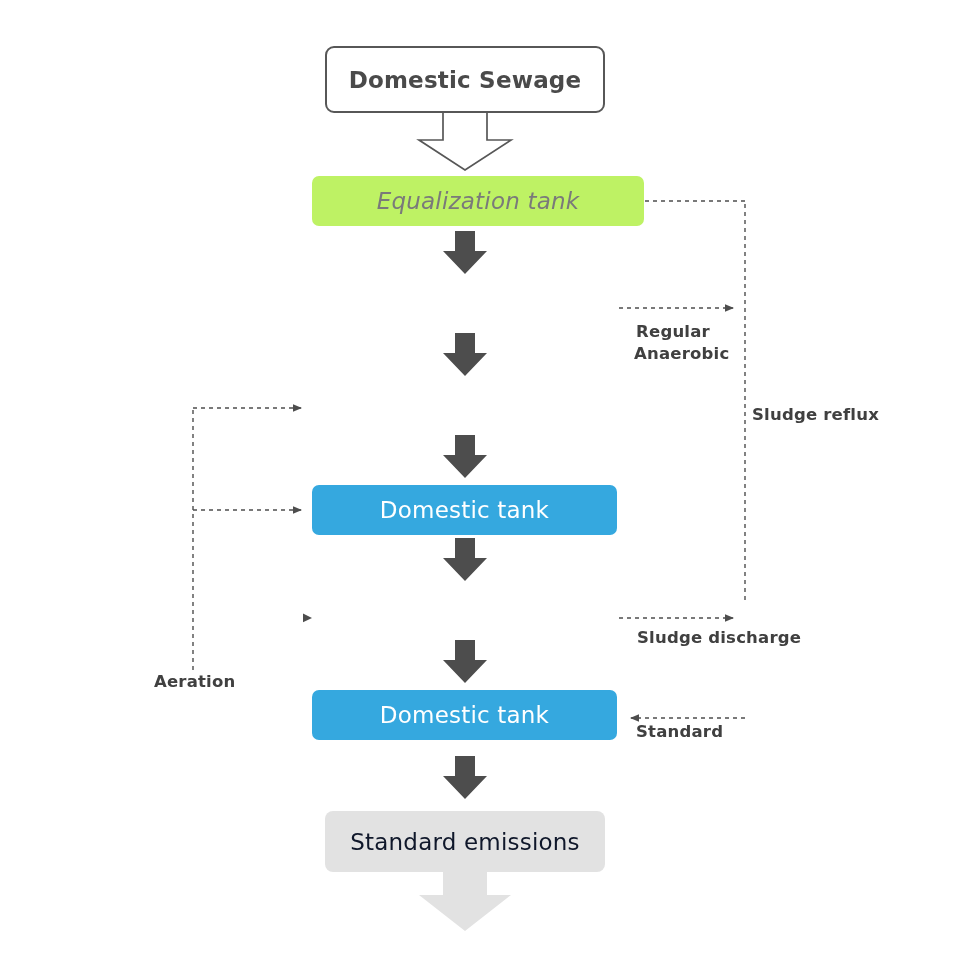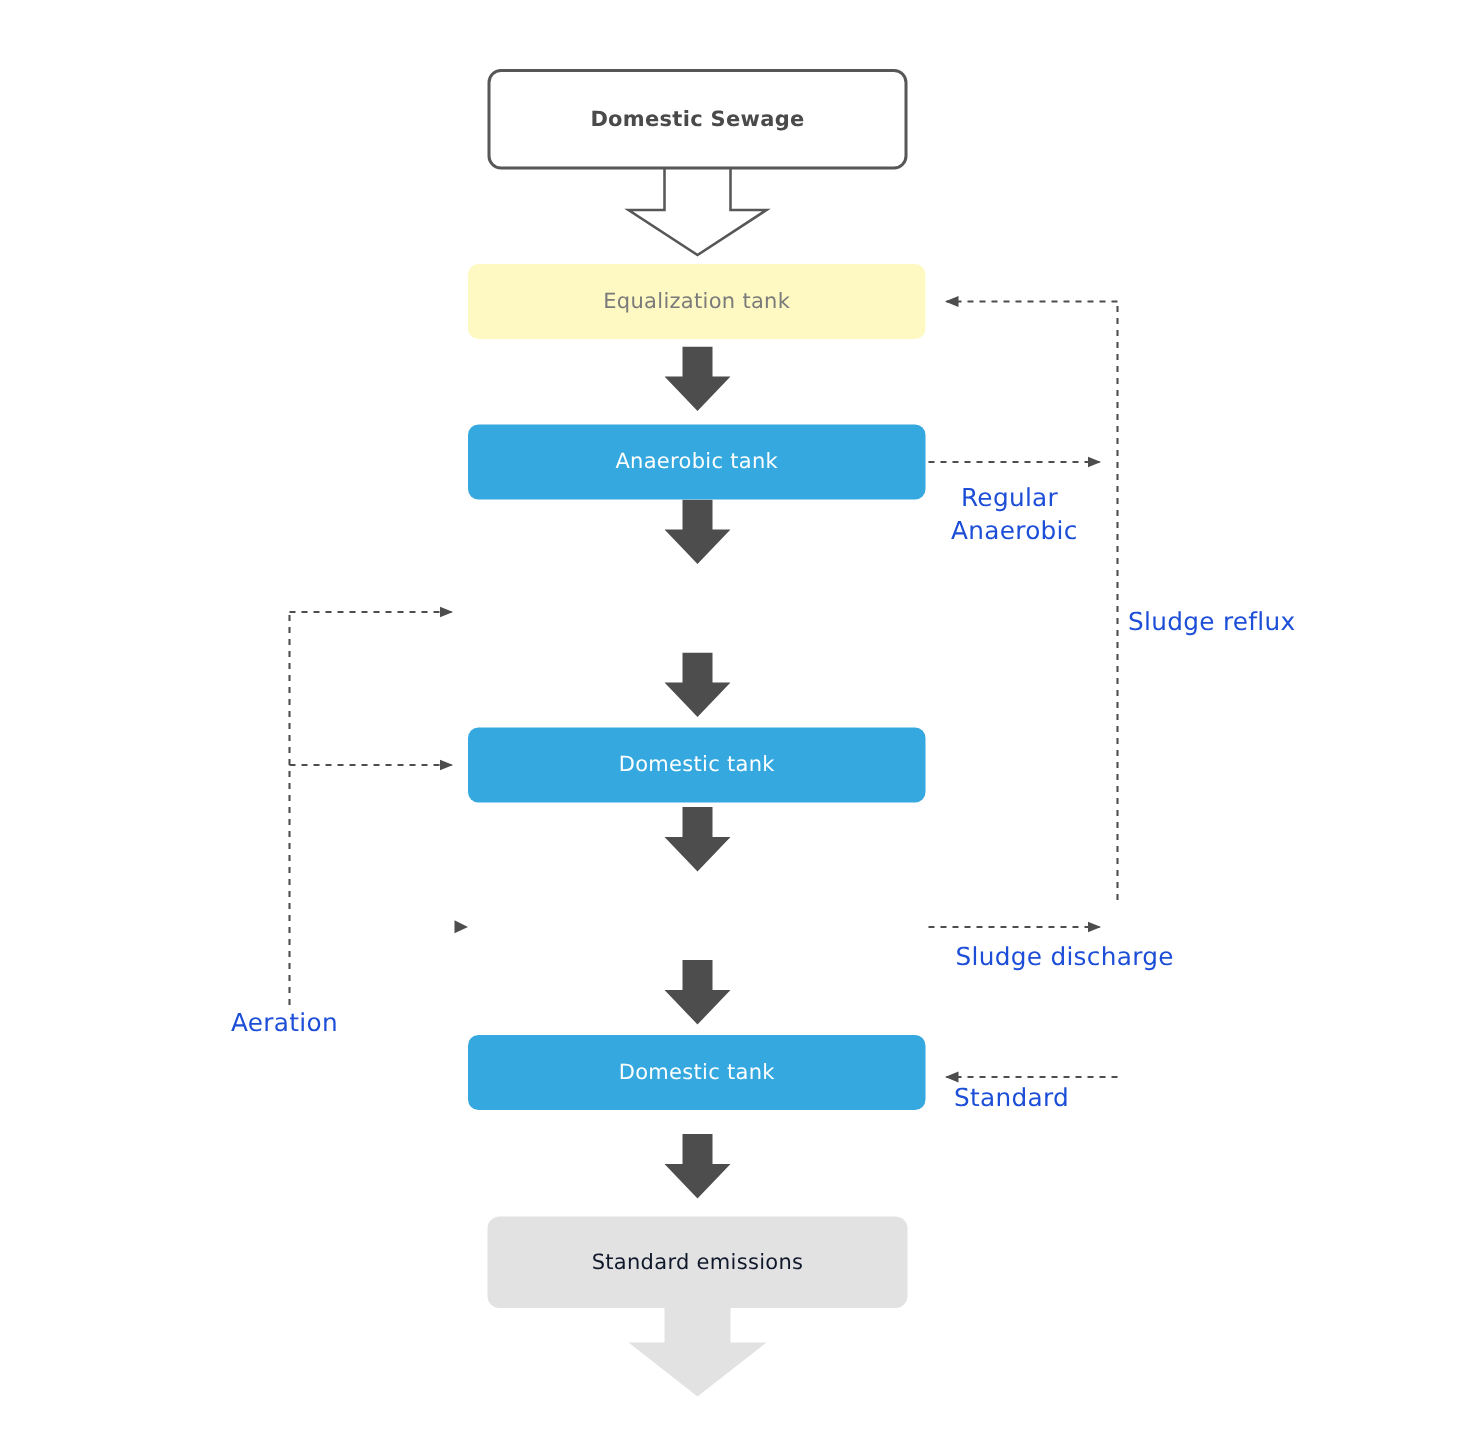--- a/index.html
+++ b/index.html
@@ -21,42 +21,43 @@
   }
 
   
   .node {
     position: absolute;
     box-sizing: border-box;
     display: flex;
     align-items: center;
     justify-content: center;
     border-radius: 7px;
-    font-size: 14px;
+    font-size: 23px;
     letter-spacing: 0.2px;
     white-space: nowrap;
   }
   .node.source {
     left: 325px;
     top: 46px;
     width: 280px;
     height: 67px;
     border: 2px solid #575757;
     background: #ffffff;
     color: #4a4a4a;
     font-weight: bold;
     border-radius: 9px;
   }
   .node.gray {
     left: 312px;
     top: 176px;
-    width: 305px;
+    width: 332px;
     height: 50px;
-    background: #fef9c3;
+    background: #bef264;
     color: #7a7a7a;
+    font-style: italic;
   }
   .node.blue {
     left: 312px;
     width: 305px;
     height: 50px;
     background: #35a8df;
     color: #ffffff;
   }
   .node.emissions {
     left: 325px;
@@ -100,23 +101,23 @@
     left: 0;
     top: 0;
     width: 976px;
     height: 969px;
     pointer-events: none;
   }
 
   
   .side-label {
     position: absolute;
-    color: #1d4ed8;
+    color: #404040;
     font-size: 16.5px;
-    font-weight: normal;
+    font-weight: bold;
     white-space: nowrap;
     letter-spacing: 0.2px;
   }
   .side-label.two-line {
     text-align: center;
     line-height: 22px;
     white-space: normal;
   }
 </style>
 </head>
@@ -188,23 +189,20 @@
   </svg>
 
   <div class="node source">
     <span>Domestic Sewage</span>
   </div>
 
   <div class="node gray">
     <span>Equalization tank</span>
   </div>
 
-  <div class="node blue" style="top:283px">
-    <span>Anaerobic tank</span>
-  </div>
 
 
   <div class="node blue" style="top:485px">
     <span>Domestic tank</span>
   </div>
 
 
   <div class="node blue" style="top:690px">
     <span>Domestic tank</span>
   </div>

